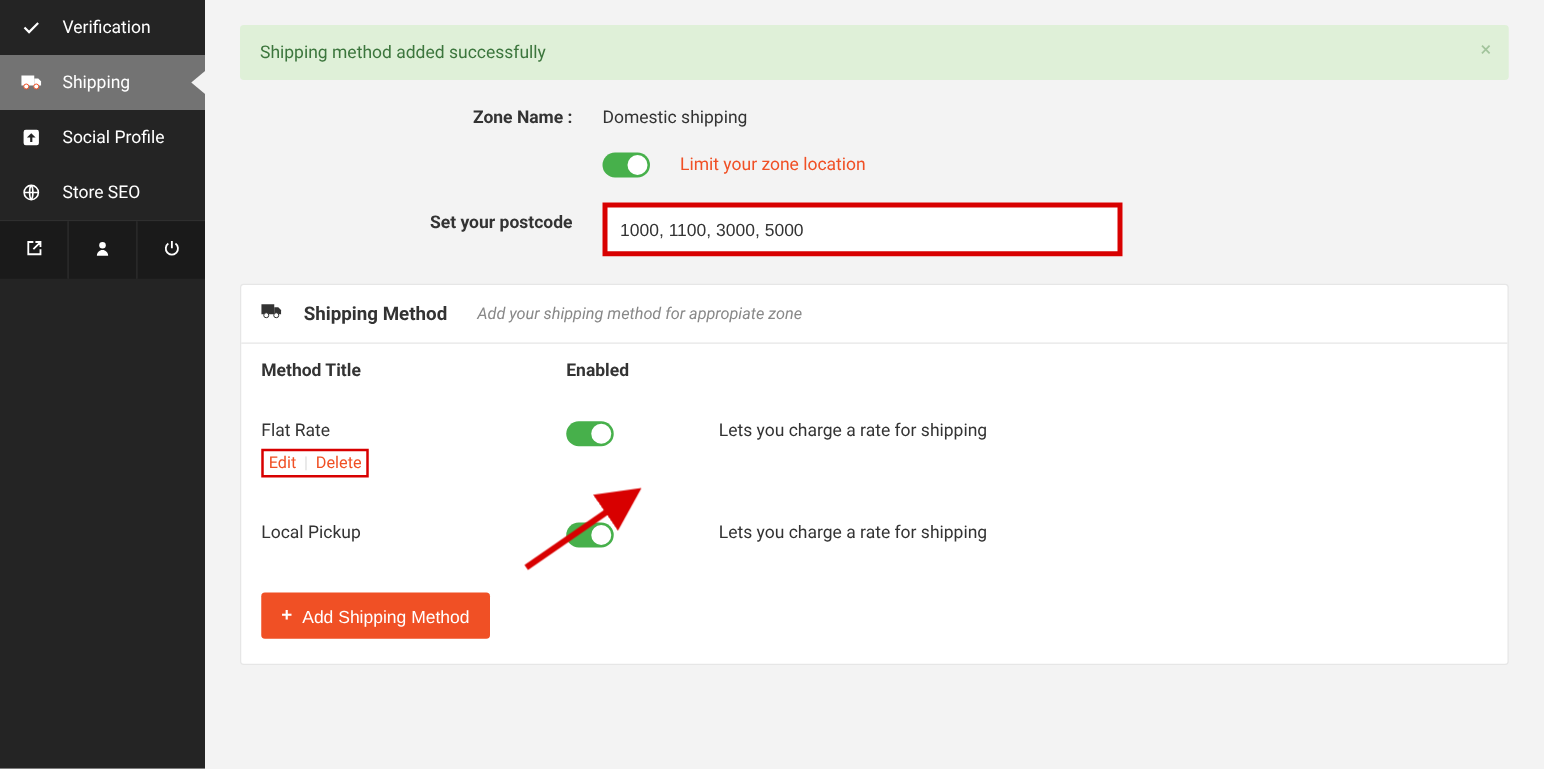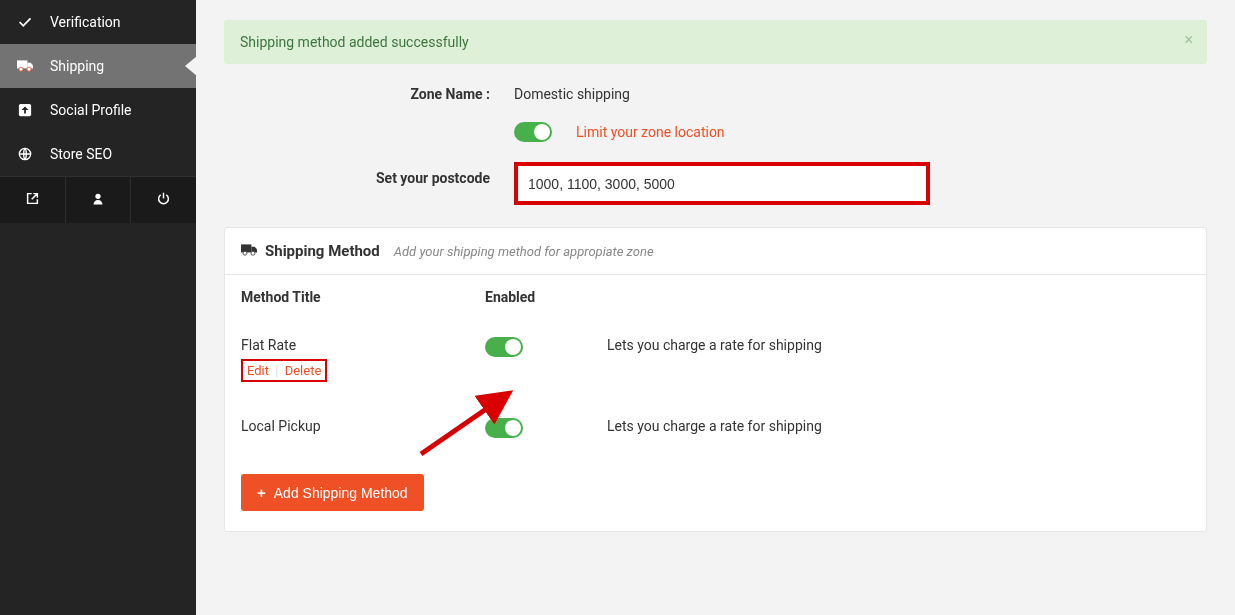--- a/index.html
+++ b/index.html
@@ -14,21 +14,21 @@
       height: 615px;
       overflow: hidden;
     }
     .container {
       display: flex;
       width: 100%;
       height: 100%;
     }
     
     .sidebar {
-      width: 196px;
+      width: 164px;
       background: #242424;
       flex-shrink: 0;
     }
     .sidebar-item {
       display: flex;
       align-items: center;
       padding: 14px 16px;
       color: #fff;
       font-size: 14px;
       cursor: pointer;
@@ -170,21 +170,21 @@
     .panel {
       background: #fff;
       border: 1px solid #e6e6e6;
       border-radius: 3px;
     }
     .panel-header {
       padding: 14px 16px;
       border-bottom: 1px solid #e6e6e6;
       display: flex;
       align-items: center;
-      gap: 8px;
+      gap: 18px;
     }
     .panel-title-icon {
       font-size: 14px;
       color: #333;
     }
     .panel-title {
       font-weight: 700;
       font-size: 15px;
       color: #333;
     }

